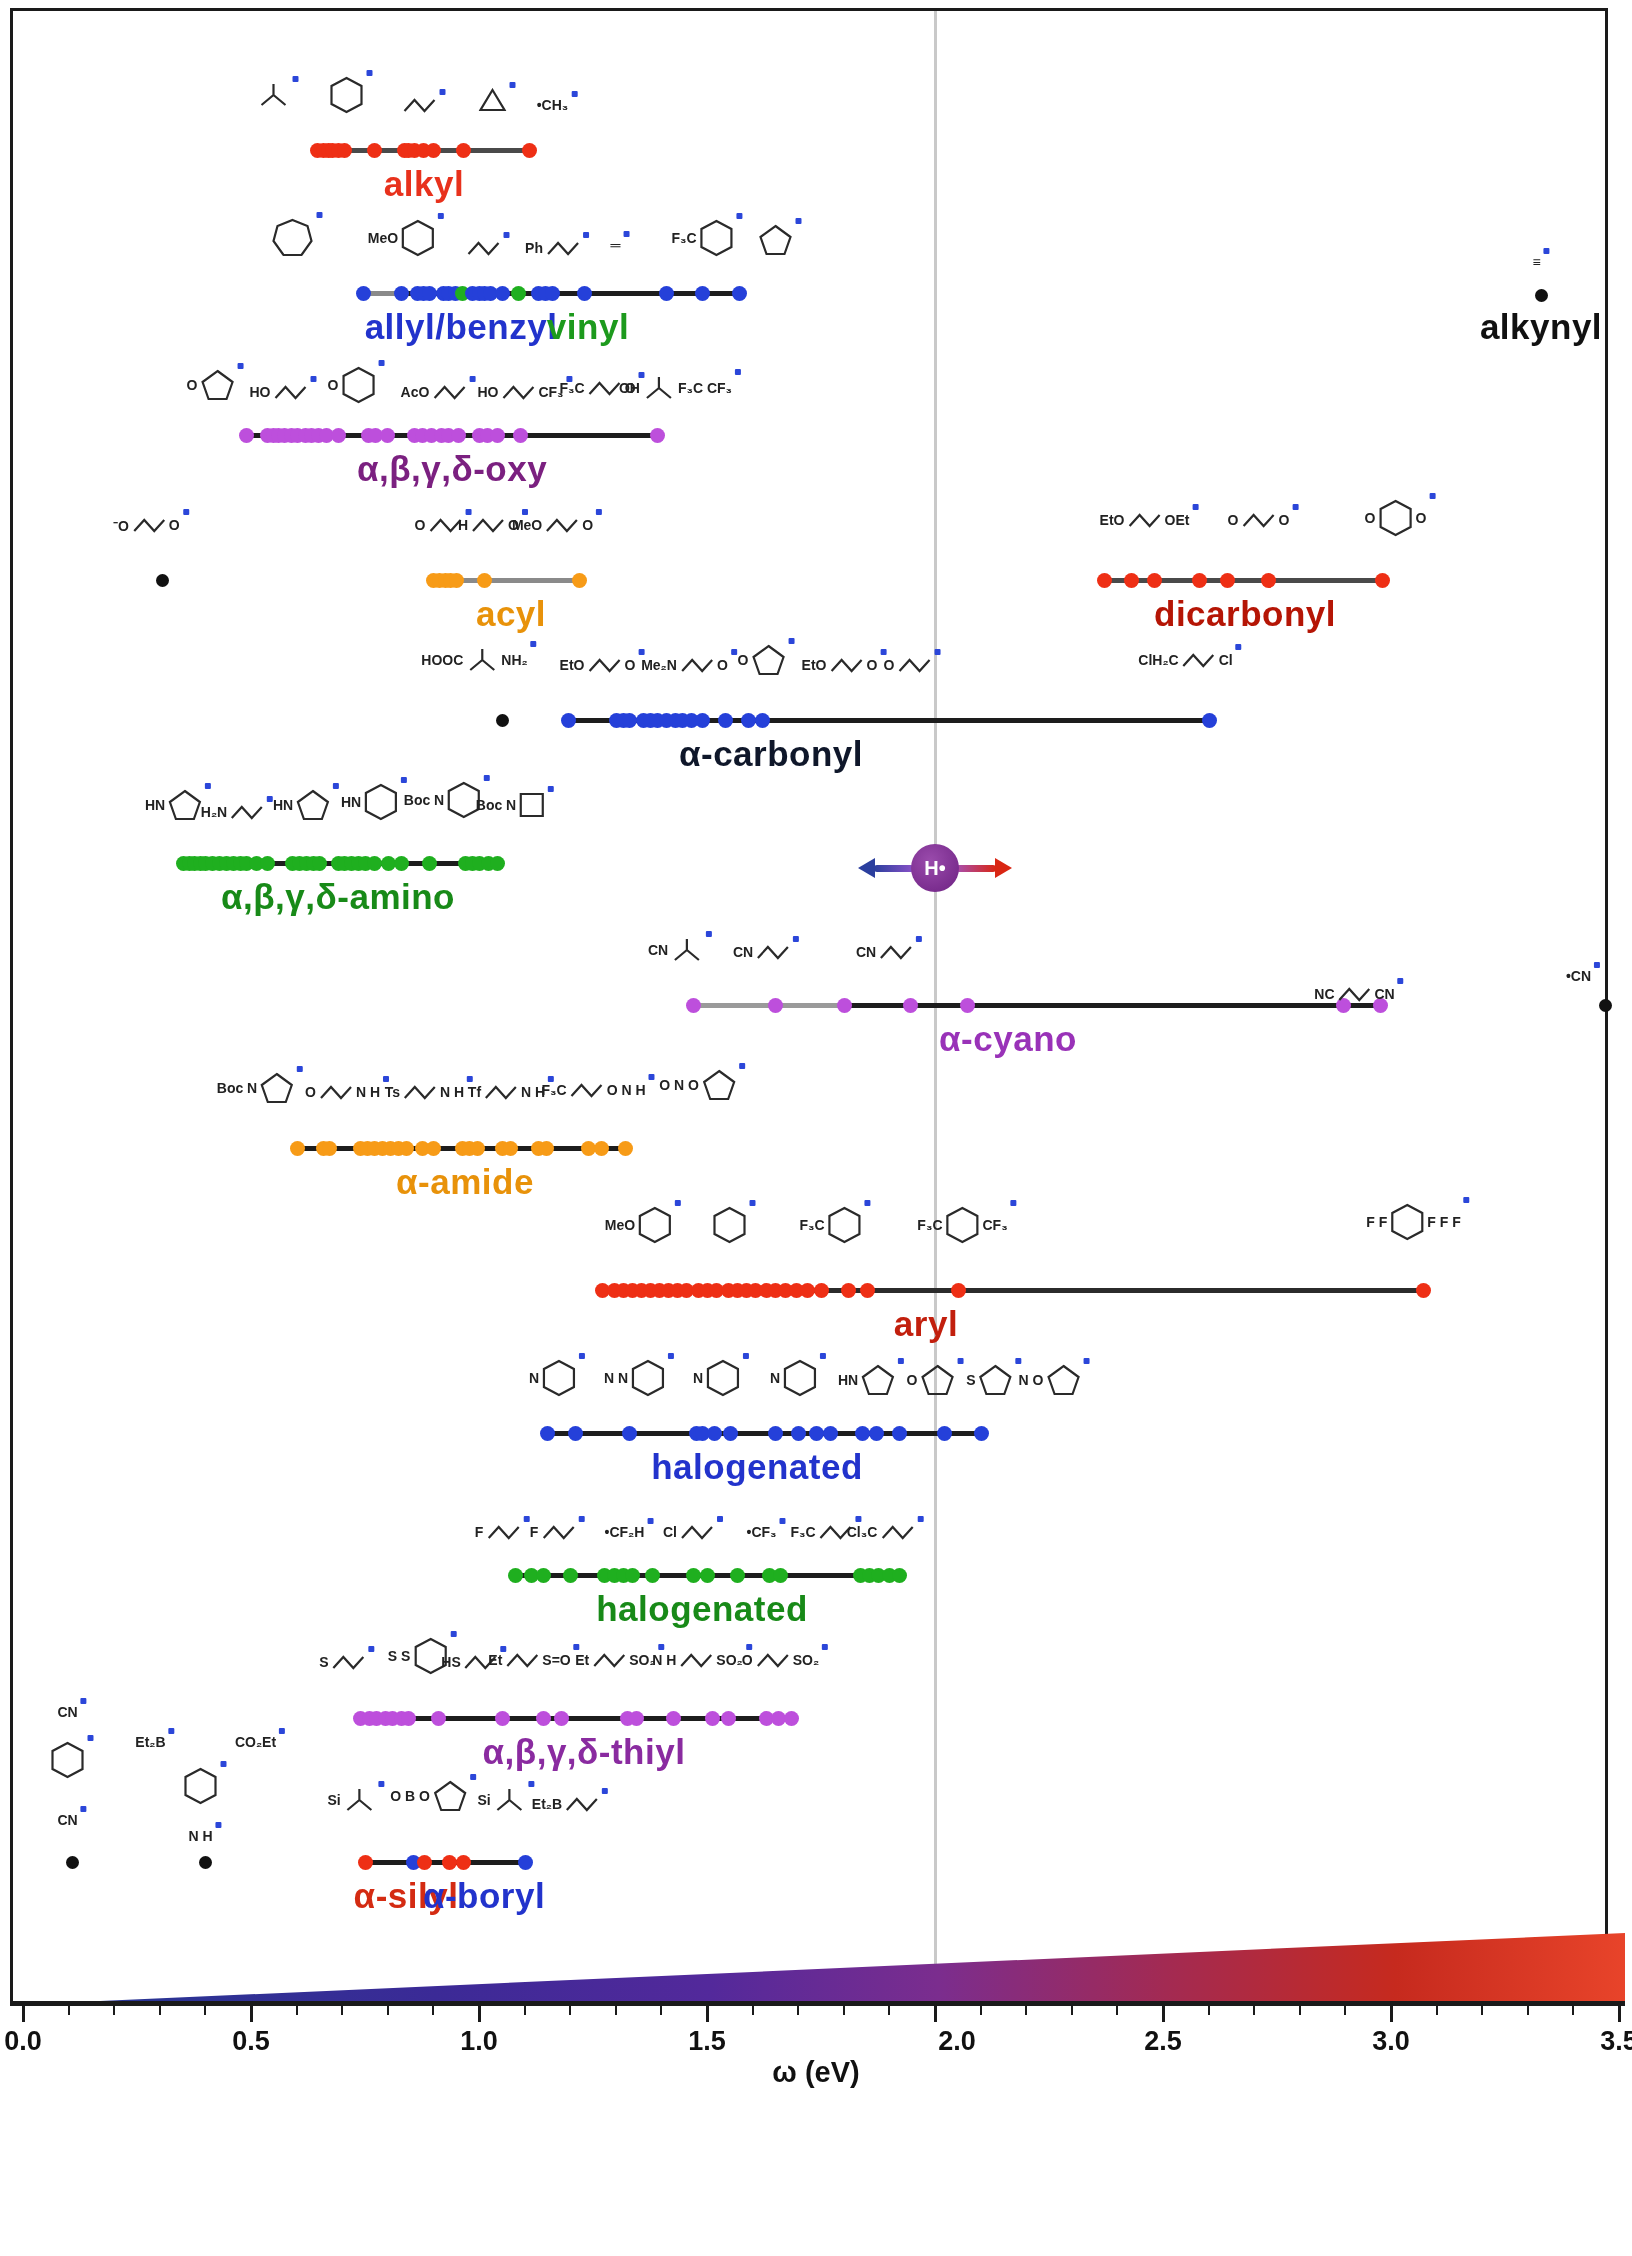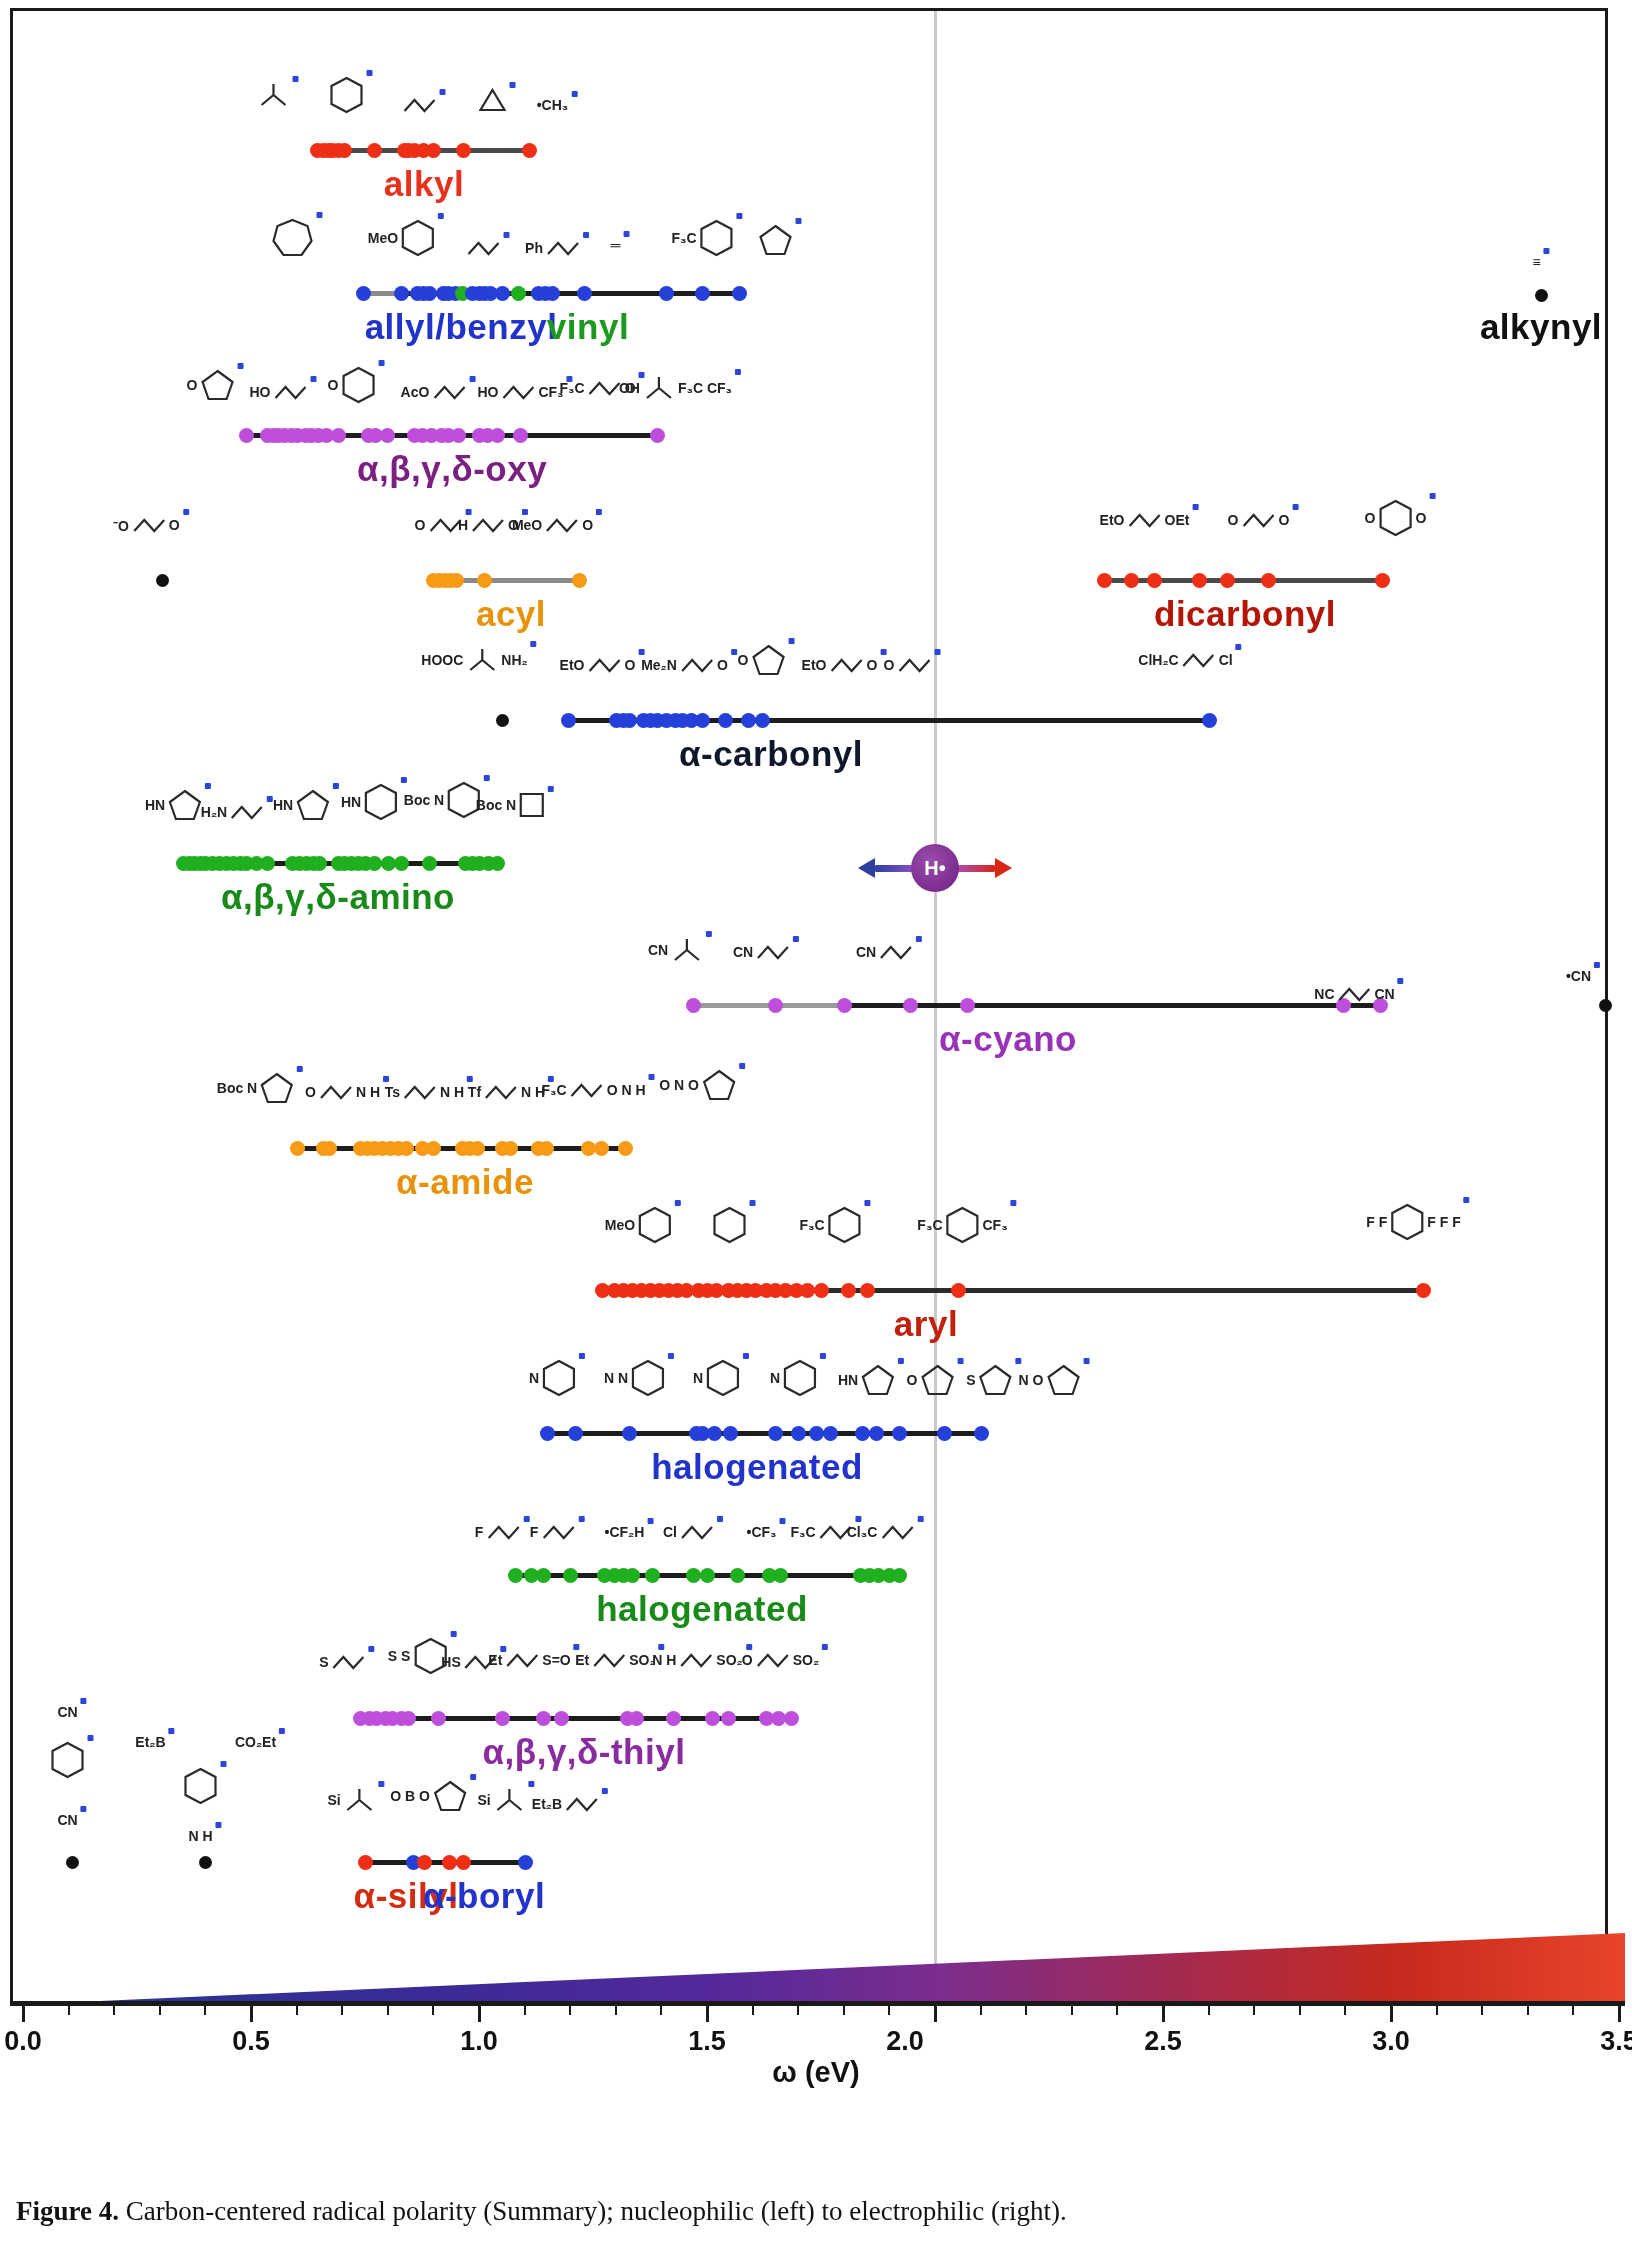--- a/index.html
+++ b/index.html
@@ -990,21 +990,21 @@
   <div id="axis">
       <div class="tickM" style="left: 22px; top: 2006px;"></div>
       <div class="ticklabel" style="left: 23px; top: 2026px;">0.0</div>
       <div class="tickM" style="left: 250px; top: 2006px;"></div>
       <div class="ticklabel" style="left: 251px; top: 2026px;">0.5</div>
       <div class="tickM" style="left: 478px; top: 2006px;"></div>
       <div class="ticklabel" style="left: 479px; top: 2026px;">1.0</div>
       <div class="tickM" style="left: 706px; top: 2006px;"></div>
       <div class="ticklabel" style="left: 707px; top: 2026px;">1.5</div>
       <div class="tickM" style="left: 934px; top: 2006px;"></div>
-      <div class="ticklabel" style="left: 905px; top: 2026px;">2.0</div>
+      <div class="ticklabel" style="left: 957px; top: 2026px;">2.0</div>
       <div class="tickM" style="left: 1162px; top: 2006px;"></div>
       <div class="ticklabel" style="left: 1163px; top: 2026px;">2.5</div>
       <div class="tickM" style="left: 1390px; top: 2006px;"></div>
       <div class="ticklabel" style="left: 1391px; top: 2026px;">3.0</div>
       <div class="tickM" style="left: 1618px; top: 2006px;"></div>
       <div class="ticklabel" style="left: 1619px; top: 2026px;">3.5</div>
       <div class="tickm" style="left: 68px; top: 2006px;"></div>
       <div class="tickm" style="left: 113px; top: 2006px;"></div>
       <div class="tickm" style="left: 159px; top: 2006px;"></div>
       <div class="tickm" style="left: 204px; top: 2006px;"></div>
@@ -1028,16 +1028,13 @@
       <div class="tickm" style="left: 1253px; top: 2006px;"></div>
       <div class="tickm" style="left: 1299px; top: 2006px;"></div>
       <div class="tickm" style="left: 1344px; top: 2006px;"></div>
       <div class="tickm" style="left: 1436px; top: 2006px;"></div>
       <div class="tickm" style="left: 1481px; top: 2006px;"></div>
       <div class="tickm" style="left: 1527px; top: 2006px;"></div>
       <div class="tickm" style="left: 1572px; top: 2006px;"></div>
     </div>
   <div id="axis-label" style="left:816px;top:2056px;">ω (eV)</div>
 
-  <div id="caption">
-    <b>Figure 4.</b><span> Carbon-centered radical polarity (Summary); nucleophilic (left) to electrophilic (right).</span>
-  </div>
 </div>
 
 </body></html>

